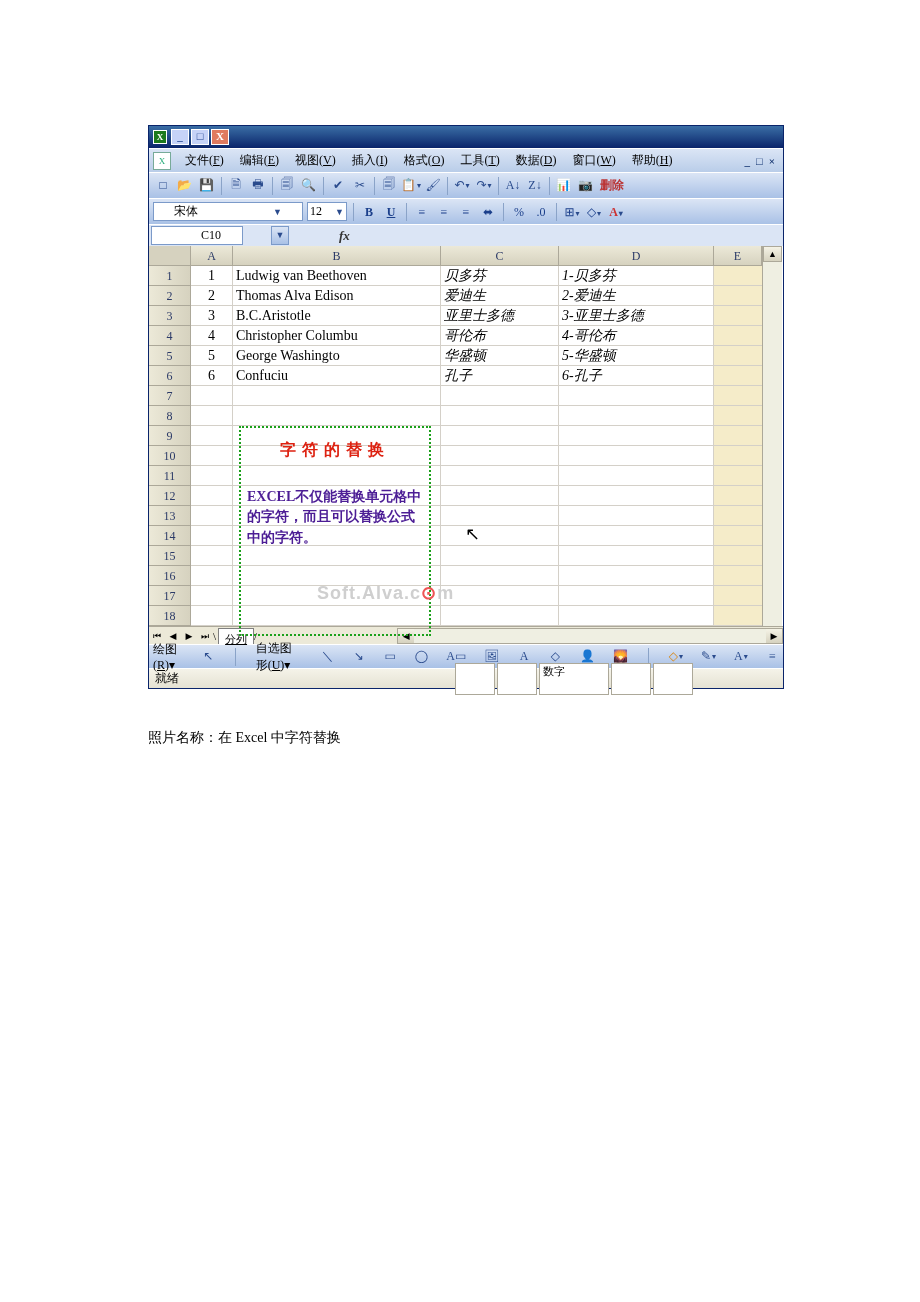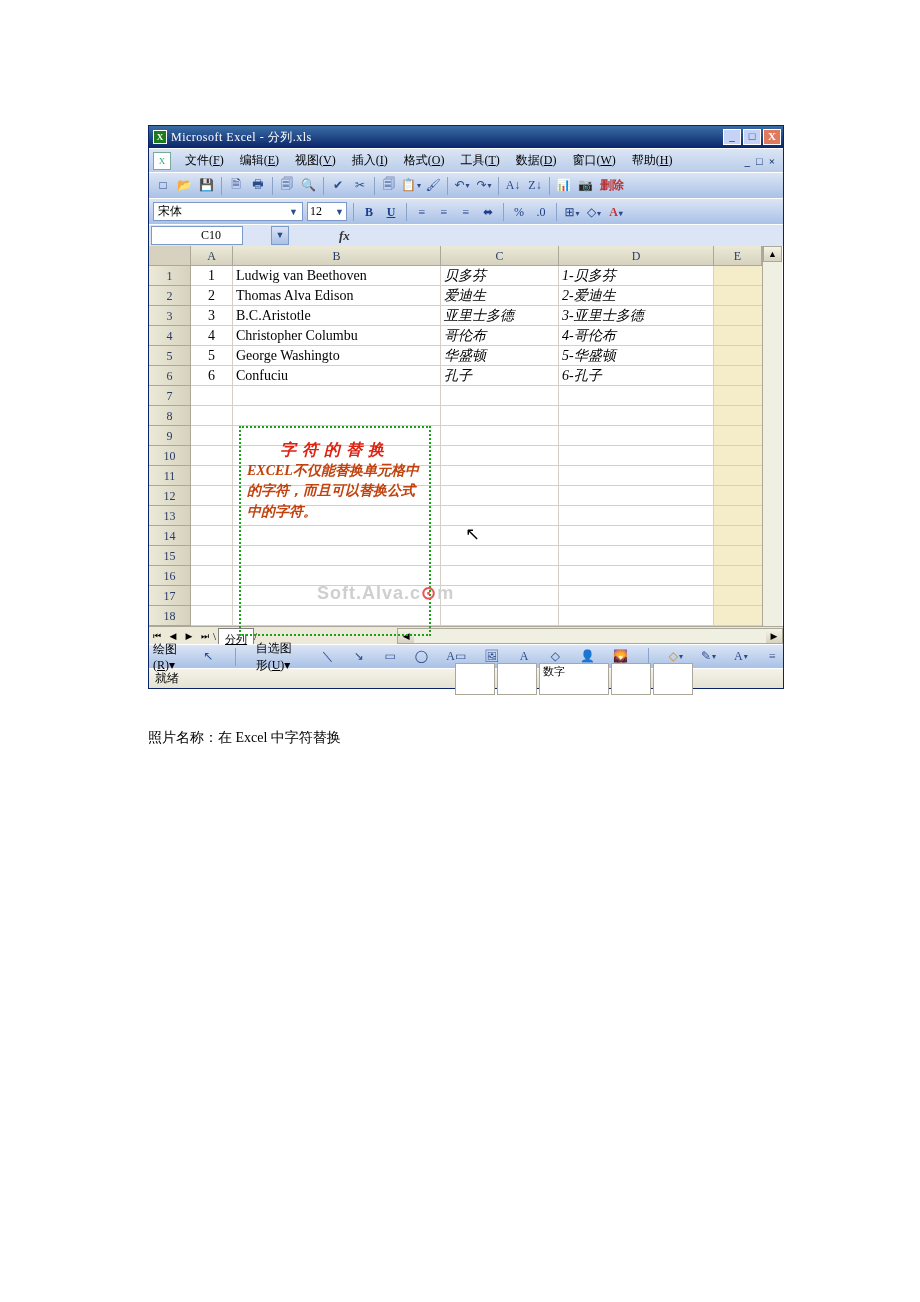--- a/index.html
+++ b/index.html
@@ -18,44 +18,44 @@
   .menubar .key { text-decoration: underline; }
   .submin { margin-left: auto; display: flex; gap: 6px; padding-right: 8px; color: #0b2d6b; font-size: 11px; font-weight: bold; }
   .submin span { cursor: pointer; }
   .toolbar { height: 26px; background: linear-gradient(#dbe5f5,#a9c1e6); border-top: 1px solid #fff; display: flex; align-items: center; padding: 0 4px; gap: 2px; }
   .tbtn { width: 20px; height: 20px; display: flex; align-items: center; justify-content: center; font-size: 12px; cursor: pointer; color: #2a4b8d; }
   .tbtn.orange { color: #d68a1e; }
   .sep { width: 1px; height: 18px; background: #8aa3c8; margin: 0 2px; }
   .tdrop::after { content: "▾"; font-size: 8px; margin-left: 1px; color: #2a4b8d; }
   .del { color: #b33; font-weight: bold; font-size: 12px; margin-left: 2px; }
   .fmtbar { height: 26px; background: linear-gradient(#dbe5f5,#a9c1e6); border-top: 1px solid #fff; display: flex; align-items: center; padding: 0 4px; gap: 4px; font-size: 12px; }
-  .fontname { width: 150px; height: 19px; background: #fff; border: 1px solid #7b9ac9; padding: 0 4px; display: flex; align-items: center; justify-content: space-between; }
+  .fontname { width: 150px; height: 19px; background: #fff; border: 1px solid #7b9ac9; padding: 0 20px; display: flex; align-items: center; justify-content: space-between; }
   .fontsize { width: 40px; height: 19px; background: #fff; border: 1px solid #7b9ac9; padding: 0 2px; display: flex; align-items: center; justify-content: space-between; }
   .dd { font-size: 9px; color: #2a4b8d; cursor: pointer; }
   .fbtn { width: 18px; height: 18px; text-align: center; line-height: 18px; font-size: 12px; cursor: pointer; color: #1b3f8b; }
   .fbtn.b { font-weight: bold; }
   .fbtn.u { text-decoration: underline; font-weight: bold; }
   .fbtn.red { color: #c33; font-weight: bold; }
   .namebox-row { height: 22px; background: #dbe5f5; border-top: 1px solid #fff; display: flex; align-items: center; }
   .namebox { width: 92px; height: 19px; background: #fff; border: 1px solid #7b9ac9; margin-left: 2px; display: flex; align-items: center; justify-content: center; font-family: "Tahoma"; font-size: 12px; padding-left: 28px; }
   .nbdrop { width: 18px; height: 19px; background: linear-gradient(#dbe5f5,#a9c1e6); border: 1px solid #7b9ac9; margin-left: 28px; text-align: center; font-size: 9px; line-height: 17px; color: #2a4b8d; cursor: pointer; }
   .fx { margin-left: 50px; font-style: italic; font-family: "Times New Roman"; color: #333; font-size: 13px; font-weight: bold; }
   .grid { display: grid; grid-template-columns: 42px 42px 208px 118px 155px 48px 20px; background: #fff; font-family: "Times New Roman","宋体"; font-size: 14px; position: relative; }
   .hdr { background: linear-gradient(#ece9d8,#d6d2bf); border-right: 1px solid #aca899; border-bottom: 1px solid #aca899; text-align: center; height: 20px; line-height: 20px; color: #2b3a67; font-family: "Tahoma"; font-size: 12px; }
   .hdr.corner { background: #d6d2bf; }
   .rowh { background: linear-gradient(90deg,#ece9d8,#d6d2bf); border-right: 1px solid #aca899; border-bottom: 1px solid #aca899; text-align: center; height: 20px; line-height: 20px; color: #2b3a67; font-family: "Tahoma"; font-size: 12px; }
   .cell { border-right: 1px solid #d4d0c8; border-bottom: 1px solid #d4d0c8; height: 20px; padding: 0 3px; line-height: 20px; overflow: hidden; white-space: nowrap; }
   .cell.num { text-align: center; }
   .cell.cn { font-family: "宋体"; font-style: italic; }
   .endstripe { background: #f5ecc9; border-bottom: 1px solid #d4d0c8; }
   .vscroll { grid-column: 7; grid-row: 1 / span 20; background: #efefe2; border-left: 1px solid #aca899; }
   .vscroll .up, .vscroll .down { height: 16px; background: linear-gradient(#f5f3e6,#d6d2bf); border: 1px solid #aca899; text-align: center; font-size: 9px; line-height: 14px; cursor: pointer; }
-  .callout { position: absolute; left: 90px; top: 180px; width: 192px; height: 210px; border: 2px dotted #1aa01a; background: rgba(255,255,255,0.0); padding: 8px 6px; pointer-events: none; font-style: italic; }
+  .callout { position: absolute; left: 90px; top: 180px; width: 192px; height: 210px; border: 2px dotted #1aa01a; background: rgba(255,255,255,0.0); padding: 8px 6px; pointer-events: none; }
   .callout .ct { color: #d21; font-weight: bold; font-size: 16px; font-family: "KaiTi","楷体","宋体"; text-align: center; letter-spacing: 6px; margin-top: 4px; }
-  .callout .cb { color: #c2410c; font-weight: bold; font-size: 14px; font-family: "SimSun"; line-height: 1.45; }
+  .callout .cb { color: #4c1d95; font-weight: bold; font-size: 14px; font-family: "SimSun"; line-height: 1.45; margin-top: 26px; }
   .cursor { position: absolute; left: 316px; top: 277px; font-size: 18px; color: #000; }
   .watermark { position: absolute; left: 168px; top: 336px; font-family: "Comic Sans MS","Arial"; font-size: 18px; font-weight: bold; color: #cfcfcf; letter-spacing: 1px; }
   .watermark .o { color: #e55; }
   .tabsrow { height: 18px; background: #ece9d8; border-top: 1px solid #aca899; display: flex; align-items: center; font-size: 11px; }
   .tabnav { display: flex; }
   .tn { width: 16px; height: 16px; text-align: center; line-height: 16px; cursor: pointer; font-size: 9px; color: #000; }
   .sheettab { background: #fff; border: 1px solid #808080; border-bottom: none; padding: 3px 6px; height: 16px; line-height: 14px; margin-left: 2px; font-family: "宋体"; text-decoration: underline; }
   .hscroll { flex: 1; margin-left: 140px; height: 16px; background: #efefe2; border: 1px solid #aca899; display: flex; justify-content: space-between; }
   .hscroll .l, .hscroll .r { width: 16px; background: linear-gradient(#f5f3e6,#d6d2bf); text-align: center; font-size: 9px; line-height: 14px; cursor: pointer; }
   .drawbar { height: 24px; background: linear-gradient(#dbe5f5,#a9c1e6); border-top: 1px solid #fff; display: flex; align-items: center; padding: 0 4px; gap: 18px; font-size: 12px; }
@@ -68,21 +68,20 @@
   .caption { margin-top: 40px; font-family: "SimSun"; font-size: 14px; }
 </style>
 </head>
 <body>
 
 <div class="page">
   <div class="window">
 
     <div class="titlebar">
       <div class="ticon">X</div>
-      <div class="ttxt">Microsoft Excel - 分列.xls</div>
       <div class="winbtns">
         <div class="winbtn">_</div>
         <div class="winbtn">□</div>
         <div class="winbtn close">X</div>
       </div>
     </div>
 
     <div class="menubar">
       <div class="docicon">X</div>
       <div class="mi"><span>文件</span>(<span class="key">F</span>)</div>

